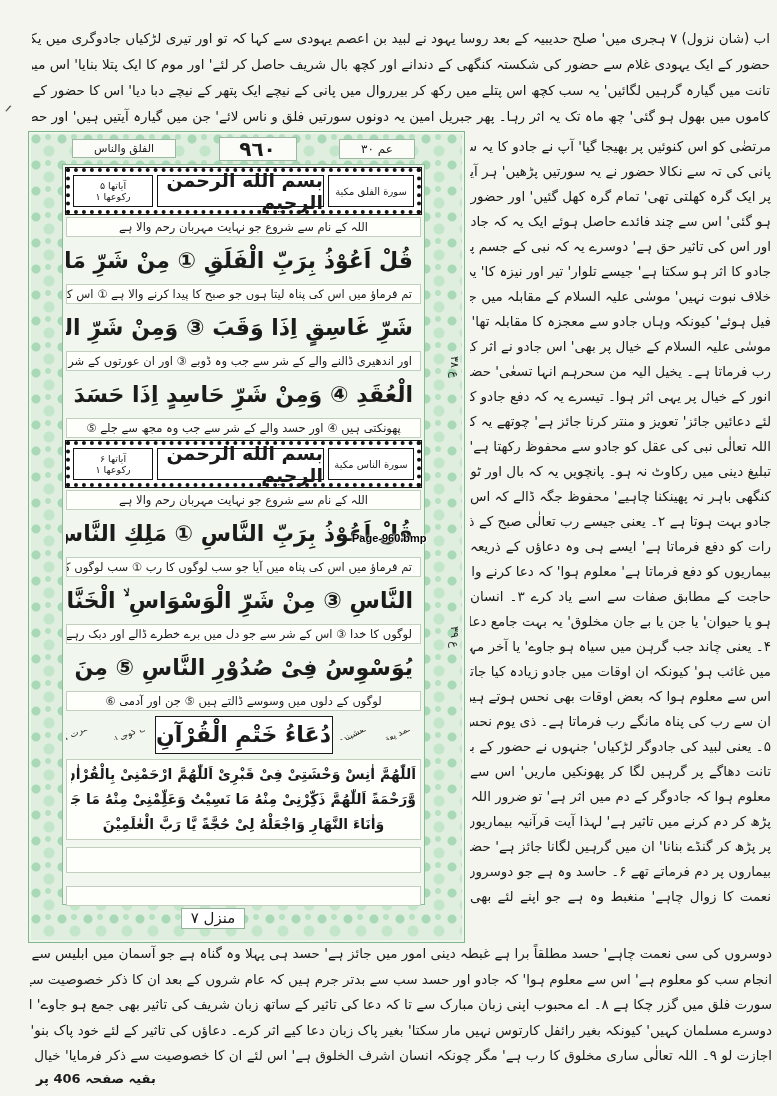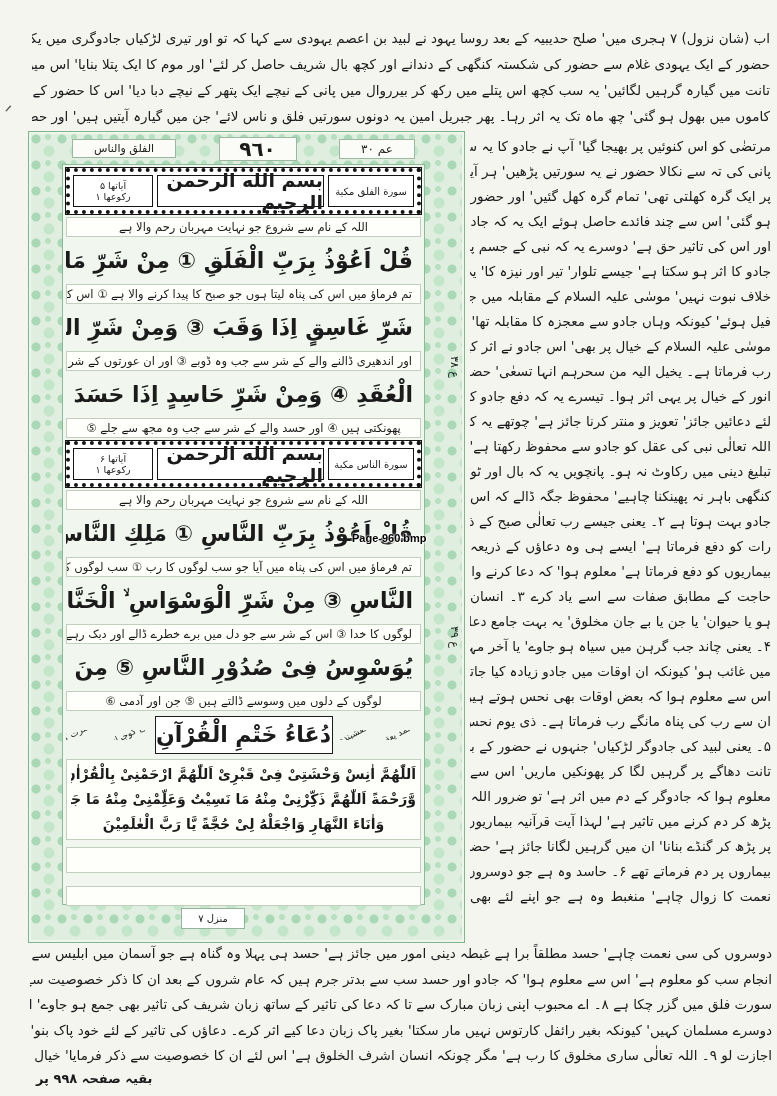--- a/index.html
+++ b/index.html
@@ -93,21 +93,21 @@
   .dua-line {
     height:25px; line-height:25px; font-size:14px; font-weight:bold;
     direction:rtl; text-align:center; white-space:nowrap; overflow:hidden;
   }
   .empty-strip { background:#fefefb; border:1px solid #c2cfbf; }
   .empty-a { height:26px; flex:0 0 26px; margin-top:4px; }
   .empty-b { height:20px; flex:0 0 20px; margin-top:10px; }
   .manzil {
     position:absolute; bottom:13px; left:152px; width:64px; height:21px;
     background:#fff; border:1px solid #93b39a; direction:rtl;
-    font-size:10px; line-height:19px; text-align:center;
+    font-size:15px; line-height:19px; text-align:center;
   }
   
   .margin-marker {
     position:absolute; left:443px; width:18px;
     writing-mode:vertical-rl; font-size:11px; letter-spacing:3px; color:#222;
   }
   .marker-1 { top:356px; } .marker-2 { top:626px; }
   
   .right-column { position:absolute; left:470px; top:134px; width:301px; }
   .right-column .jline { height:25px; line-height:25px; font-size:13.5px; }
@@ -240,17 +240,17 @@
     </div>
 
   <div class="bottom-block">
     <div>
         <div class="jline">دوسروں کی سی نعمت چاہے' حسد مطلقاً برا ہے غبطہ دینی امور میں جائز ہے' حسد ہی پہلا وہ گناہ ہے جو آسمان میں ابلیس سے ہوا اور زمین میں قابیل سے ہوا۔ ان کا</div>
         <div class="jline">انجام سب کو معلوم ہے' اس سے معلوم ہوا' کہ جادو اور حسد سب سے بدتر جرم ہیں کہ عام شروں کے بعد ان کا ذکر خصوصیت سے فرمایا گیا ہے۔ اس کا شان نزول</div>
         <div class="jline">سورت فلق میں گزر چکا ہے ۸۔ اے محبوب اپنی زبان مبارک سے تا کہ دعا کی تاثیر کے ساتھ زبان شریف کی تاثیر بھی جمع ہو جاوے' اور تمہاری اجازت سے</div>
         <div class="jline">دوسرے مسلمان کہیں' کیونکہ بغیر رائفل کارتوس نہیں مار سکتا' بغیر پاک زبان دعا کیے اثر کرے۔ دعاؤں کی تاثیر کے لئے خود پاک بنو' یا پاکوں سے دعا کراؤ' یا ان سے</div>
         <div class="jline">اجازت لو ۹۔ اللہ تعالٰی ساری مخلوق کا رب ہے' مگر چونکہ انسان اشرف الخلوق ہے' اس لئے ان کا خصوصیت سے ذکر فرمایا' خیال رہے کہ رب وہ ہے جو ہر وقت ہر جگہ</div>
       </div>
-    <div class="continuation">بقیہ صفحہ ۹۹۸ پر</div>
+    <div class="continuation">بقیہ صفحہ 406 پر</div>
   </div>
 
   <div class="file-label">Page-960.bmp</div>
 </div>
 
 </body></html>

